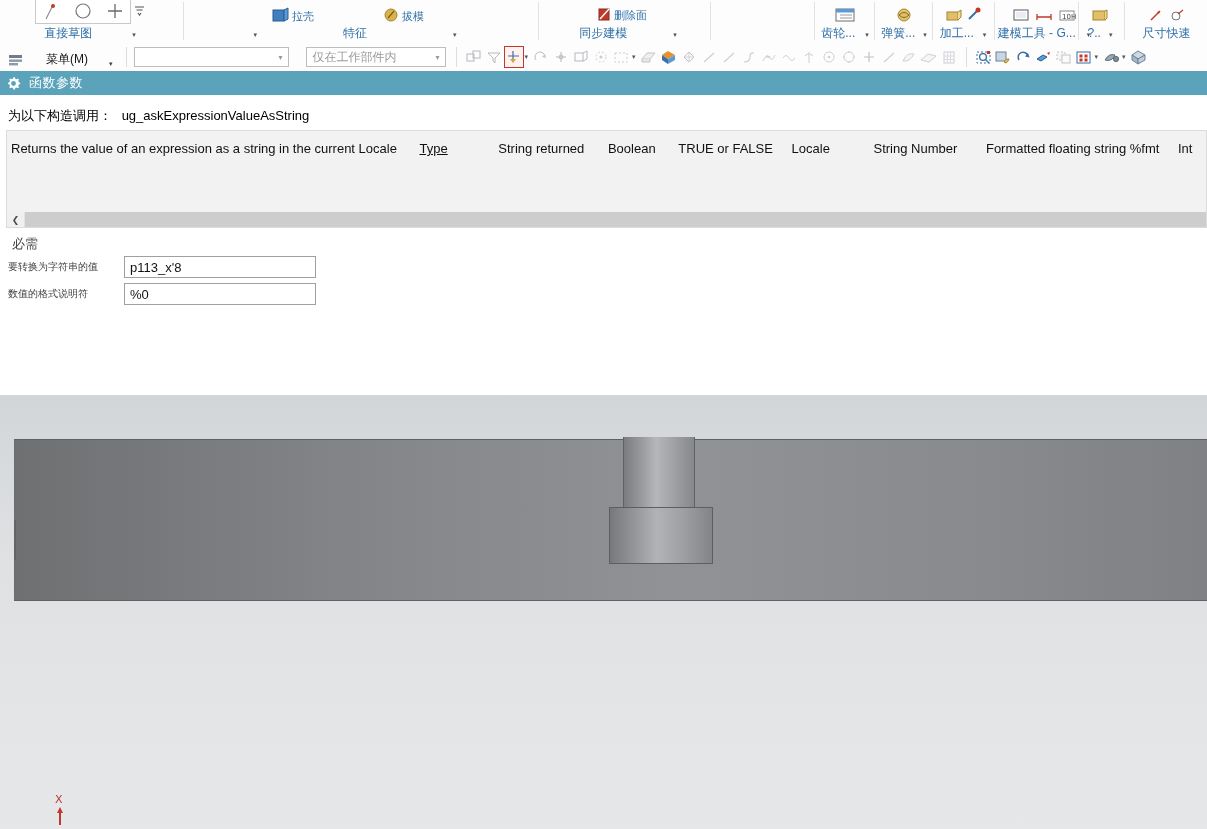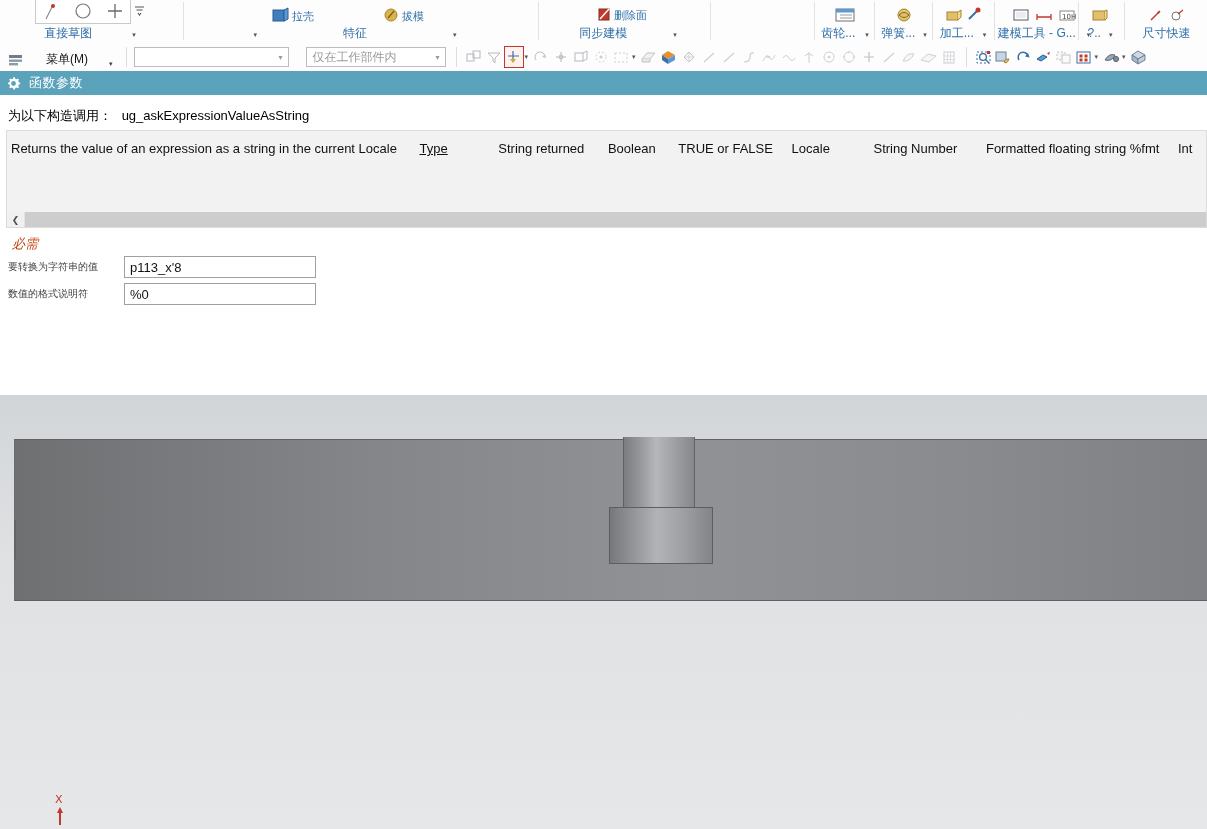--- a/index.html
+++ b/index.html
@@ -110,21 +110,21 @@
     width:17px;background:#f0f0f0;border-right:1px solid #e3e3e3;
     display:flex;align-items:center;justify-content:center;
     font-size:9px;color:#4d4d4d;
   }
   .hs-thumb{flex:1;background:#cdcdcd;}
 
   .sec{
     position:absolute;left:0;top:140px;width:1207px;
   }
   .sec-title{
-    position:absolute;left:12px;top:0;font-size:13px;color:#c2410c;font-style:italic;
+    position:absolute;left:12px;top:0;font-size:13px;color:#404040;
   }
   .field{
     position:absolute;display:flex;align-items:center;
   }
   .field .lab{
     width:116px;font-size:10px;color:#404040;white-space:nowrap;
   }
   .field input{
     width:192px;height:22px;box-sizing:border-box;
     border:1px solid #a0a0a0;background:#ffffff;

